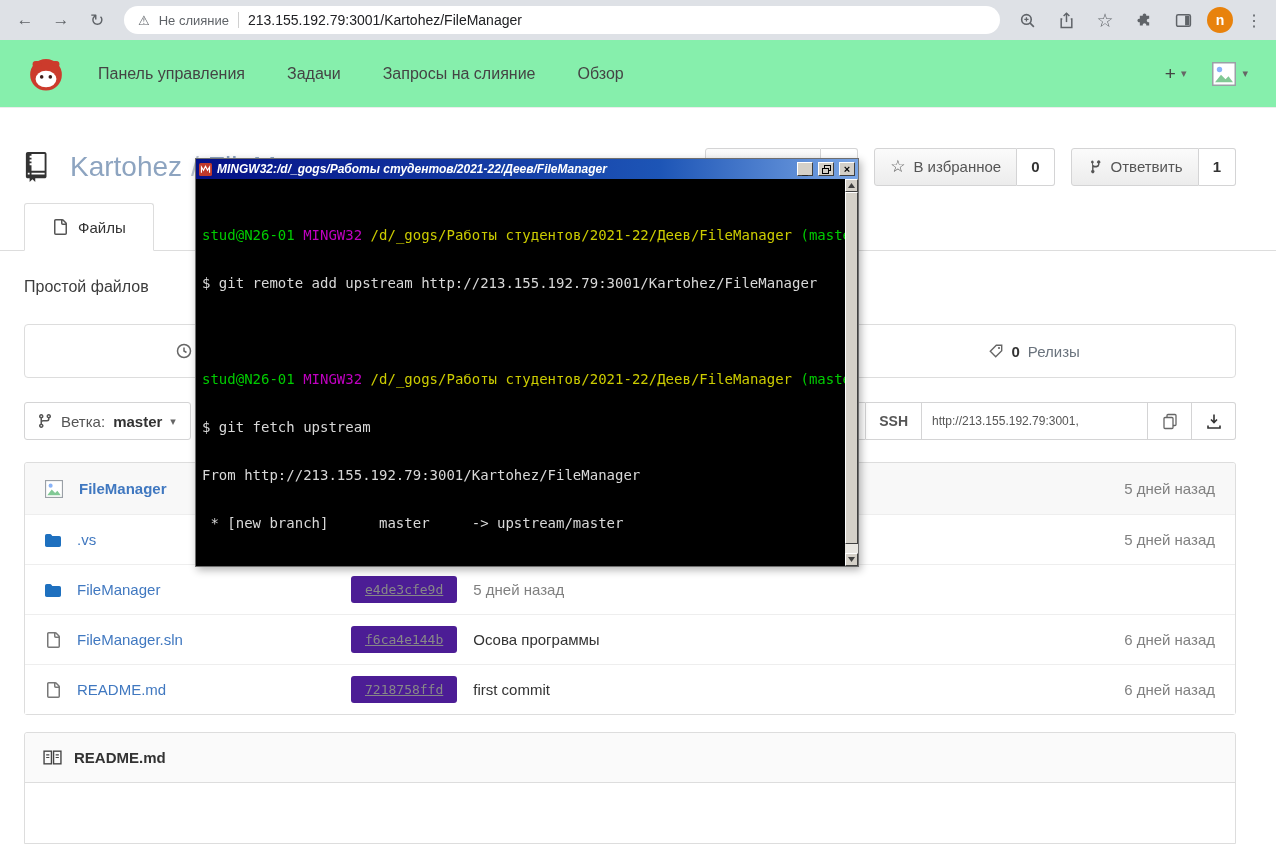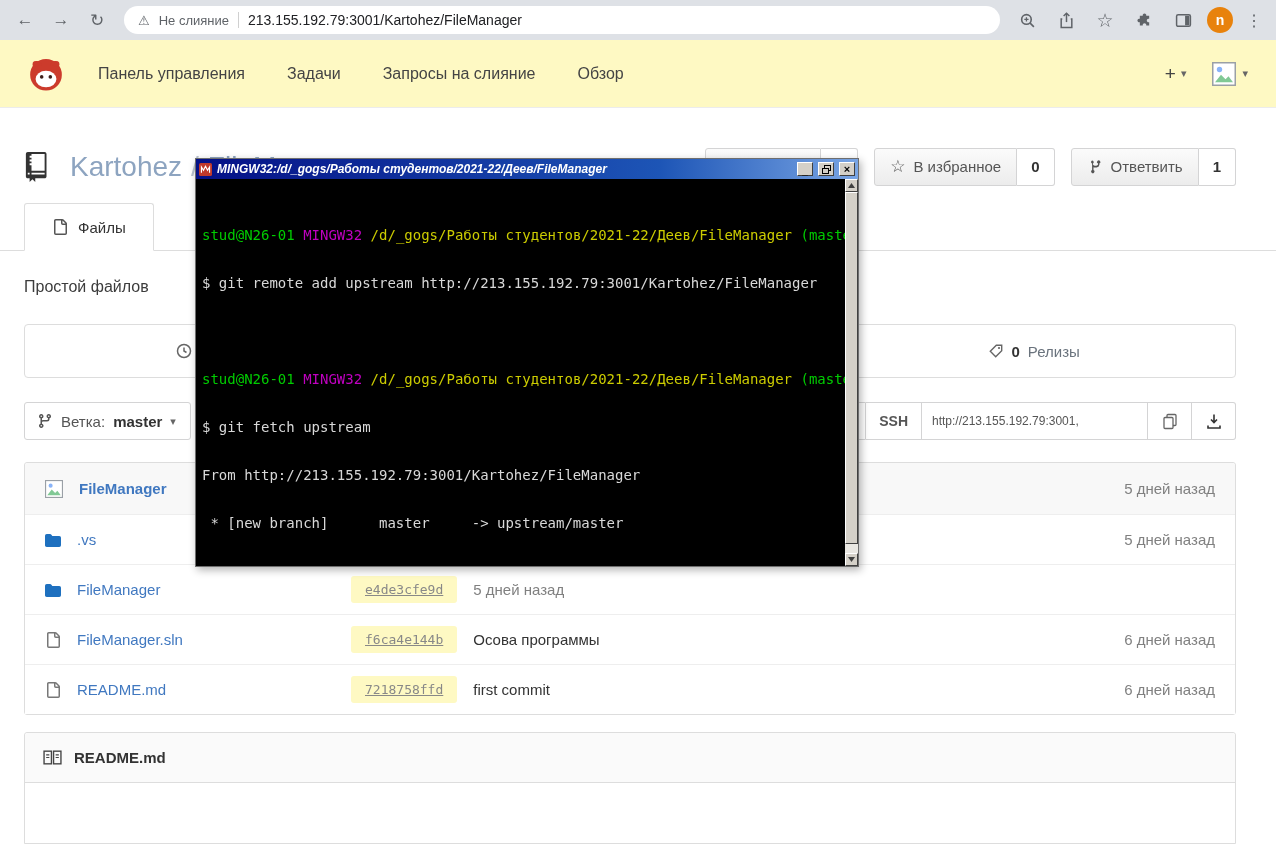--- a/index.html
+++ b/index.html
@@ -15,21 +15,21 @@
     display:flex; align-items:center; gap:9px; padding:0 14px; font-size:13px; color:#5f6368; }
   .omni-warn { font-size:13px; color:#5f6368; }
   .omni-div { width:1px; height:16px; background:#d0d0d0; }
   .omni-url { font-size:14px; color:#202124; }
   .chrome-right { display:flex; align-items:center; gap:9px; }
   .avatar-chip { width:26px; height:26px; border-radius:50%; background:#e8820c; color:#fff;
     display:flex; align-items:center; justify-content:center; font-size:14px; font-weight:bold; }
   .menu-dots { font-size:16px; color:#5f6368; padding:0 4px; }
 
   
-  .gogs-nav { height:68px; background:#fef9c3; border-bottom:1px solid #ececec;
+  .gogs-nav { height:68px; background:#86efac; border-bottom:1px solid #ececec;
     display:flex; align-items:center; padding:0 28px; gap:42px; font-size:16px; color:#444; }
   .gogs-nav a { color:#444; text-decoration:none; white-space:nowrap; }
   .gogs-logo { width:36px; height:36px; margin-right:-8px; }
   .nav-right { margin-left:auto; display:flex; align-items:center; gap:26px; }
   .nav-plus { display:flex; align-items:center; gap:5px; font-size:19px; color:#444; }
   .caret { font-size:11px; color:#666; }
   .nav-user { display:flex; align-items:center; gap:6px; }
 
   
   .repo-head { padding:22px 40px 0 24px; display:flex; align-items:center; height:95px; }
@@ -79,21 +79,21 @@
   .clone-icon-btn.last { border-radius:0 3px 3px 0; }
 
   
   .ftable { margin:22px 40px 0 24px; border:1px solid #ddd; border-radius:3px; font-size:15px; }
   .ft-row { height:50px; display:flex; align-items:center; padding:0 20px; background:#fff; }
   .ft-row + .ft-row { border-top:1px solid #eee; }
   .ft-head { height:51px; background:#f8f8f8; border-radius:3px 3px 0 0; }
   .ft-name { flex:0 0 306px; display:flex; align-items:center; gap:16px; overflow:hidden; }
   .ft-name a { color:#4078c0; text-decoration:none; }
   .ft-name.bold a { font-weight:bold; }
-  .ft-hash { background:#fef9c3; border-radius:3px; padding:6px 14px; color:#888;
+  .ft-hash { background:#4c1d95; border-radius:3px; padding:6px 14px; color:#888;
     font-family:"DejaVu Sans Mono", monospace; font-size:13px; margin-right:16px; }
   .ft-msg { flex:1; color:#333; overflow:hidden; white-space:nowrap; }
   .ft-fill { flex:1; }
   .ft-age { color:#808080; white-space:nowrap; }
 
   
   .readme { margin:17px 40px 0 24px; border:1px solid #ddd; border-radius:3px 3px 0 0; }
   .readme-head { height:50px; background:#fafafa; display:flex; align-items:center; gap:12px;
     padding:0 18px; border-bottom:1px solid #ddd; font-size:15px; font-weight:bold; color:#333;
     border-radius:3px 3px 0 0; }

